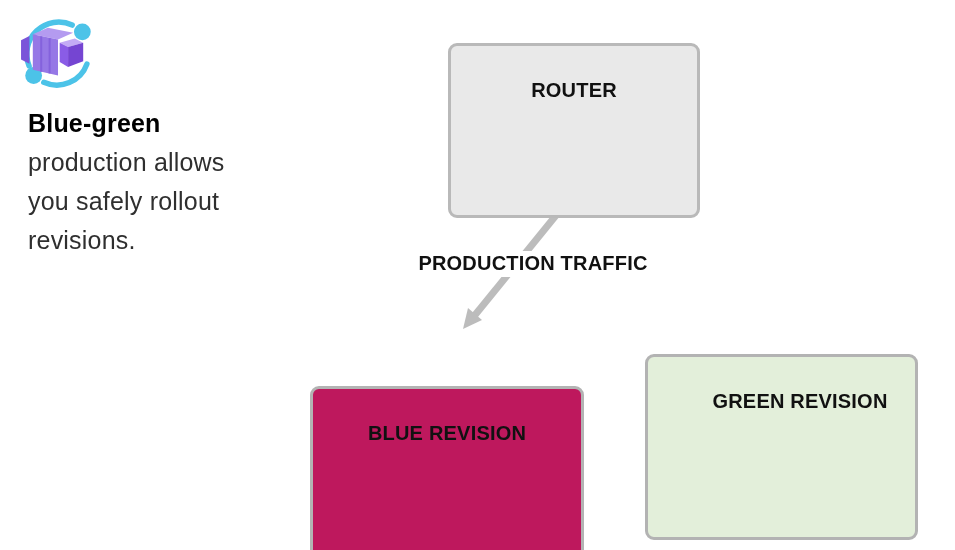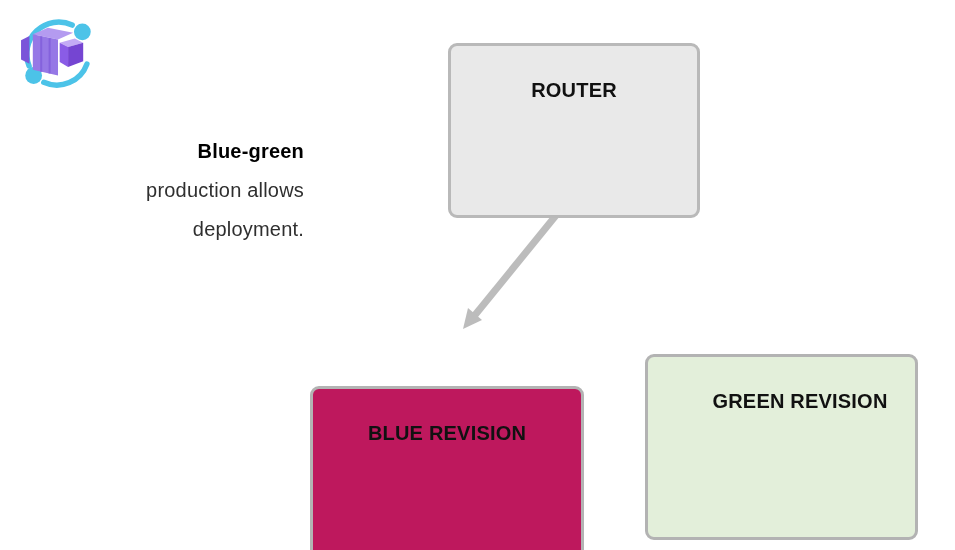--- a/index.html
+++ b/index.html
@@ -21,27 +21,26 @@
     width: 84px;
     height: 84px;
   }
 
   
   .intro {
     position: absolute;
     left: 28px;
     top: 104px;
     width: 276px;
-    text-align: right;
-    font-size: 20px;
+    text-align: left;
+    font-size: 25px;
     line-height: 39px;
     color: #2f2f2f;
     font-weight: 300;
     letter-spacing: 0.2px;
-    margin-top: 28px;
   }
   .intro .highlight {
     font-weight: 700;
     color: #000000;
   }
 
   
   .node {
     position: absolute;
     border-radius: 9px;
@@ -109,34 +108,36 @@
 
       <polygon points="52,39 70,34 80,39 62,44" fill="#c3abf5"></polygon>
       <polygon points="52,39 62,44 62,68 52,62" fill="#8a5ce6"></polygon>
       <polygon points="62,44 80,39 80,61 62,68" fill="#7545d2"></polygon>
     </svg>
   </div>
 
   <div class="intro">
     <div><span class="highlight">Blue-green</span></div>
     <div>production allows</div>
-    <div>deployment.</div>
+    <div>you safely rollout</div>
+    <div>revisions.</div>
   </div>
 
   <svg class="arrow-svg">
     <line x1="562" y1="208" x2="475" y2="315" stroke-width="7" stroke="#bcbcbc"></line>
     <polygon points="463,329 468,308 482,320" fill="#bcbcbc"></polygon>
   </svg>
 
   <div class="node node-router" style="background-color: rgb(233, 233, 233);">
     <div class="box-label">ROUTER</div>
   </div>
 
   <div class="node node-blue" style="background-color: #be185d; margin-top: 32px;">
     <div class="box-label">BLUE REVISION</div>
   </div>
 
   <div class="node node-green" style="background-color: rgb(227, 239, 218);">
     <div class="box-label">GREEN REVISION</div>
   </div>
 
+  <div class="arrow-label">PRODUCTION TRAFFIC</div>
 
 </div>
 
 </body></html>

